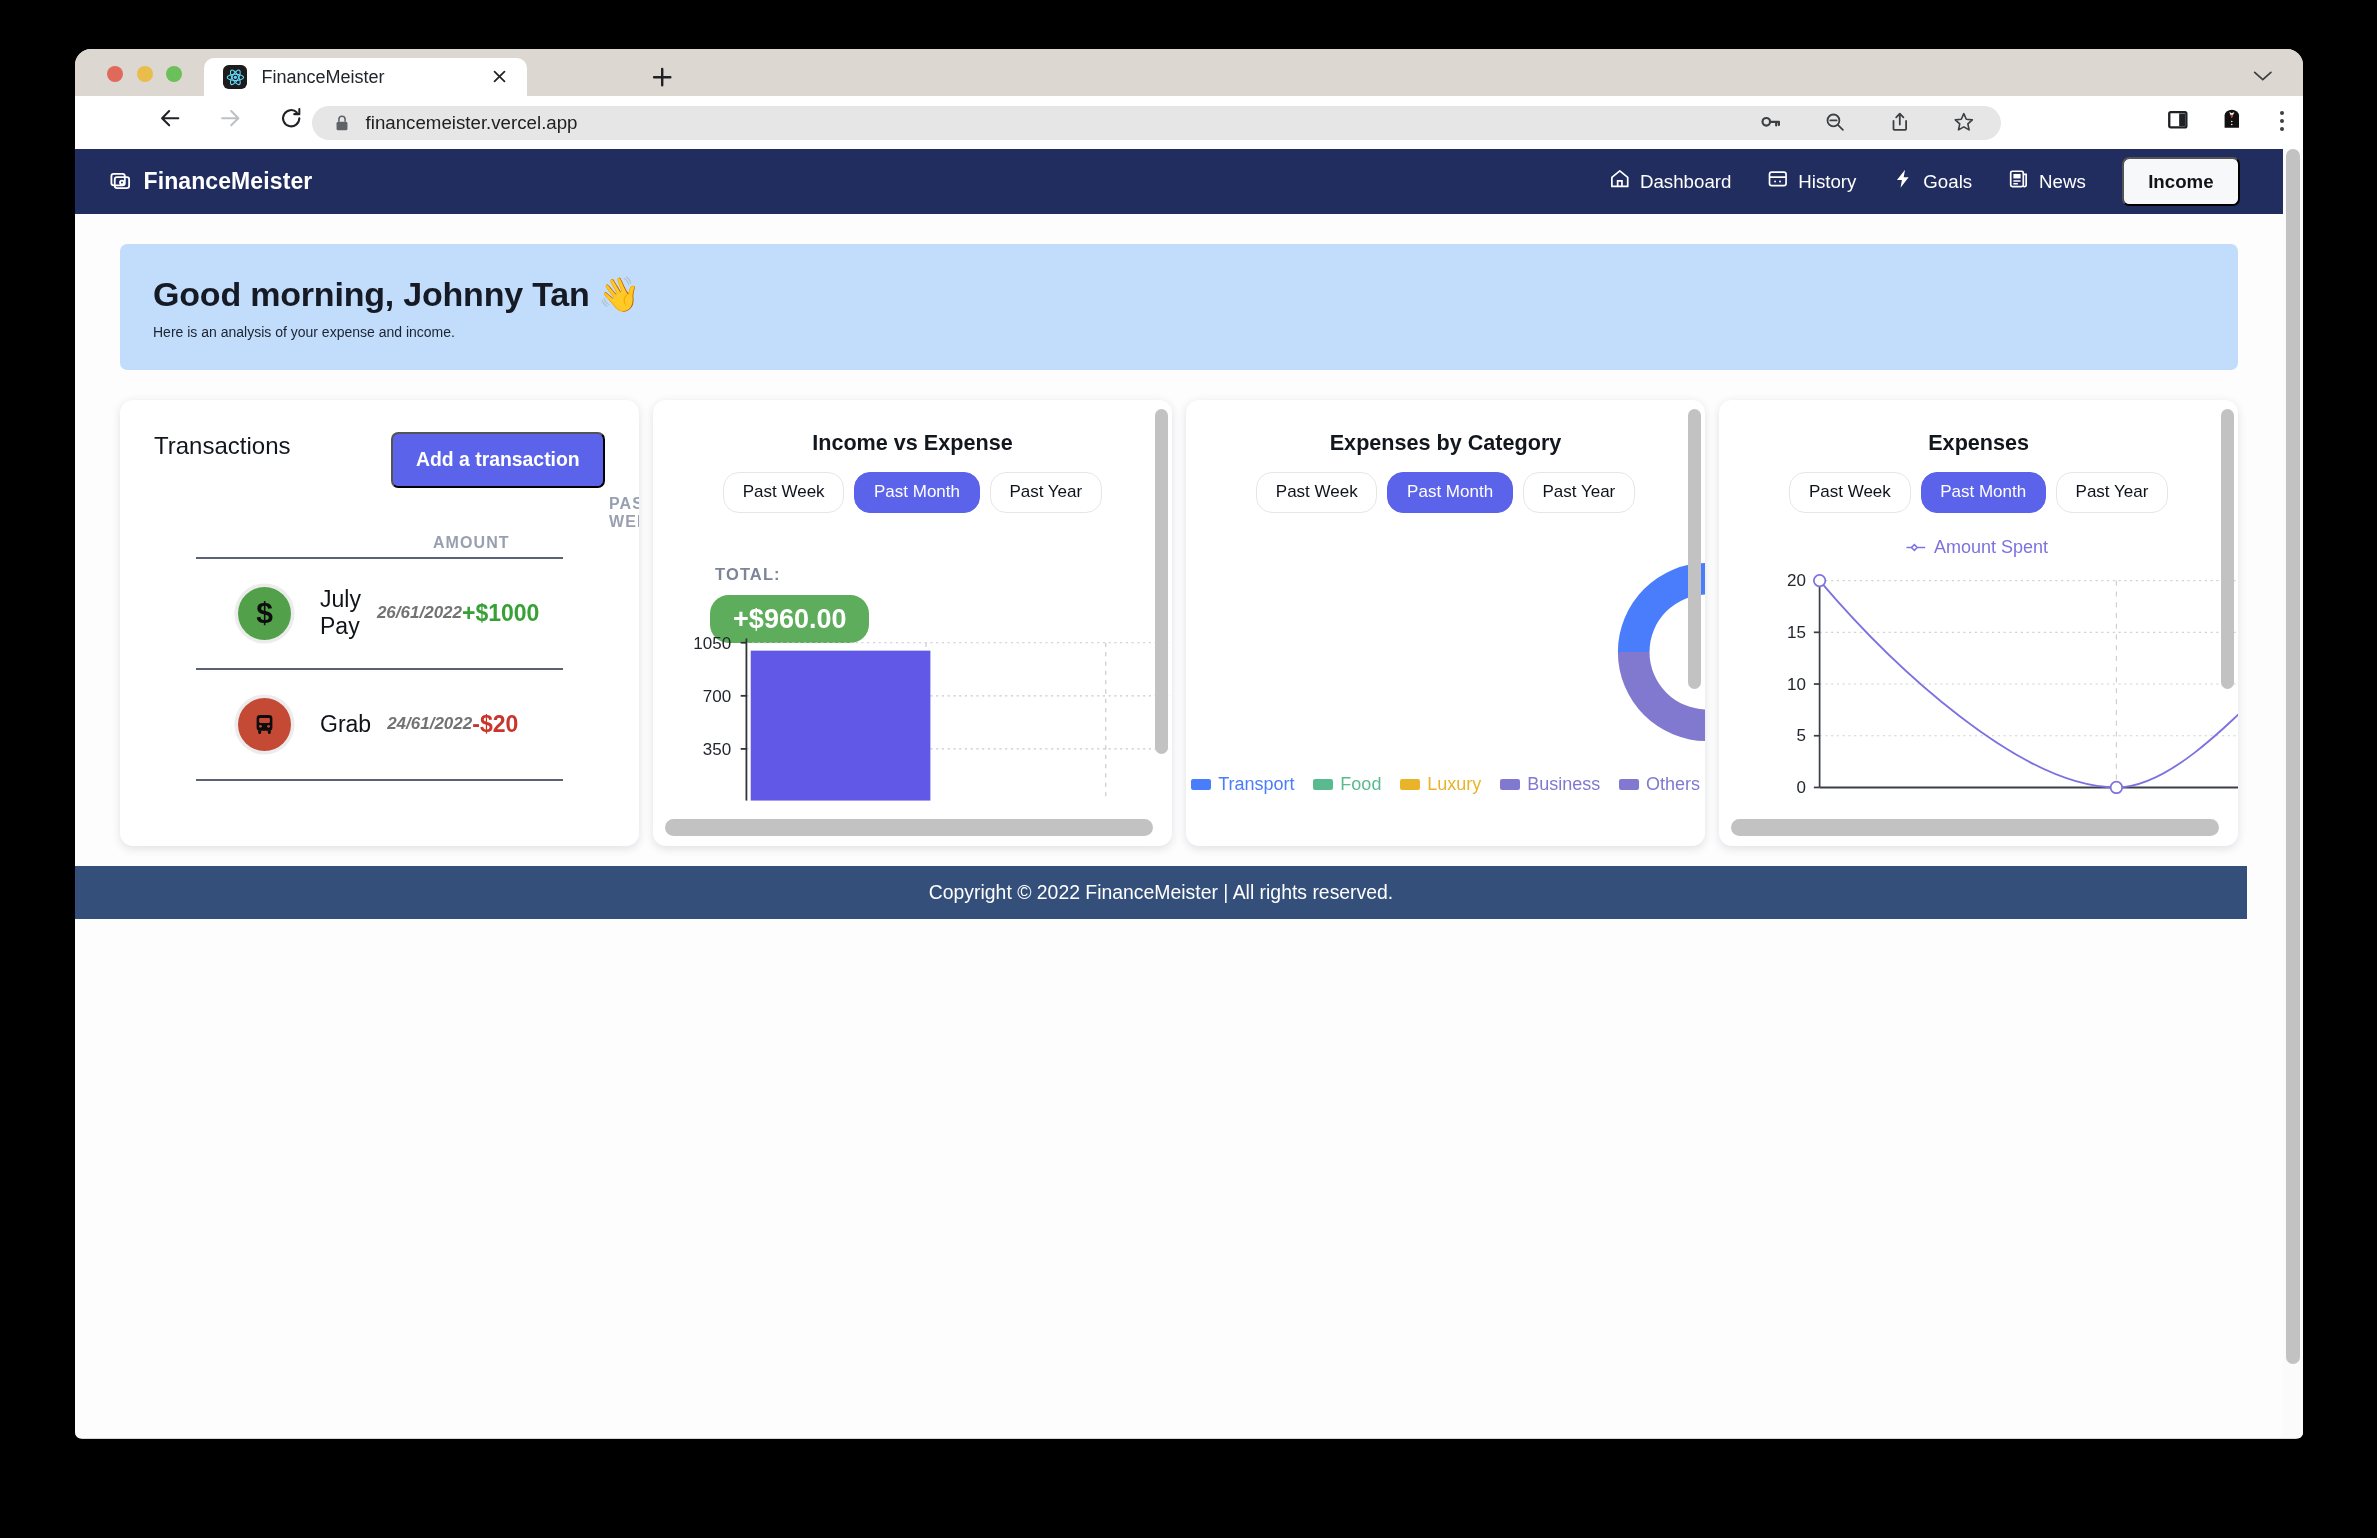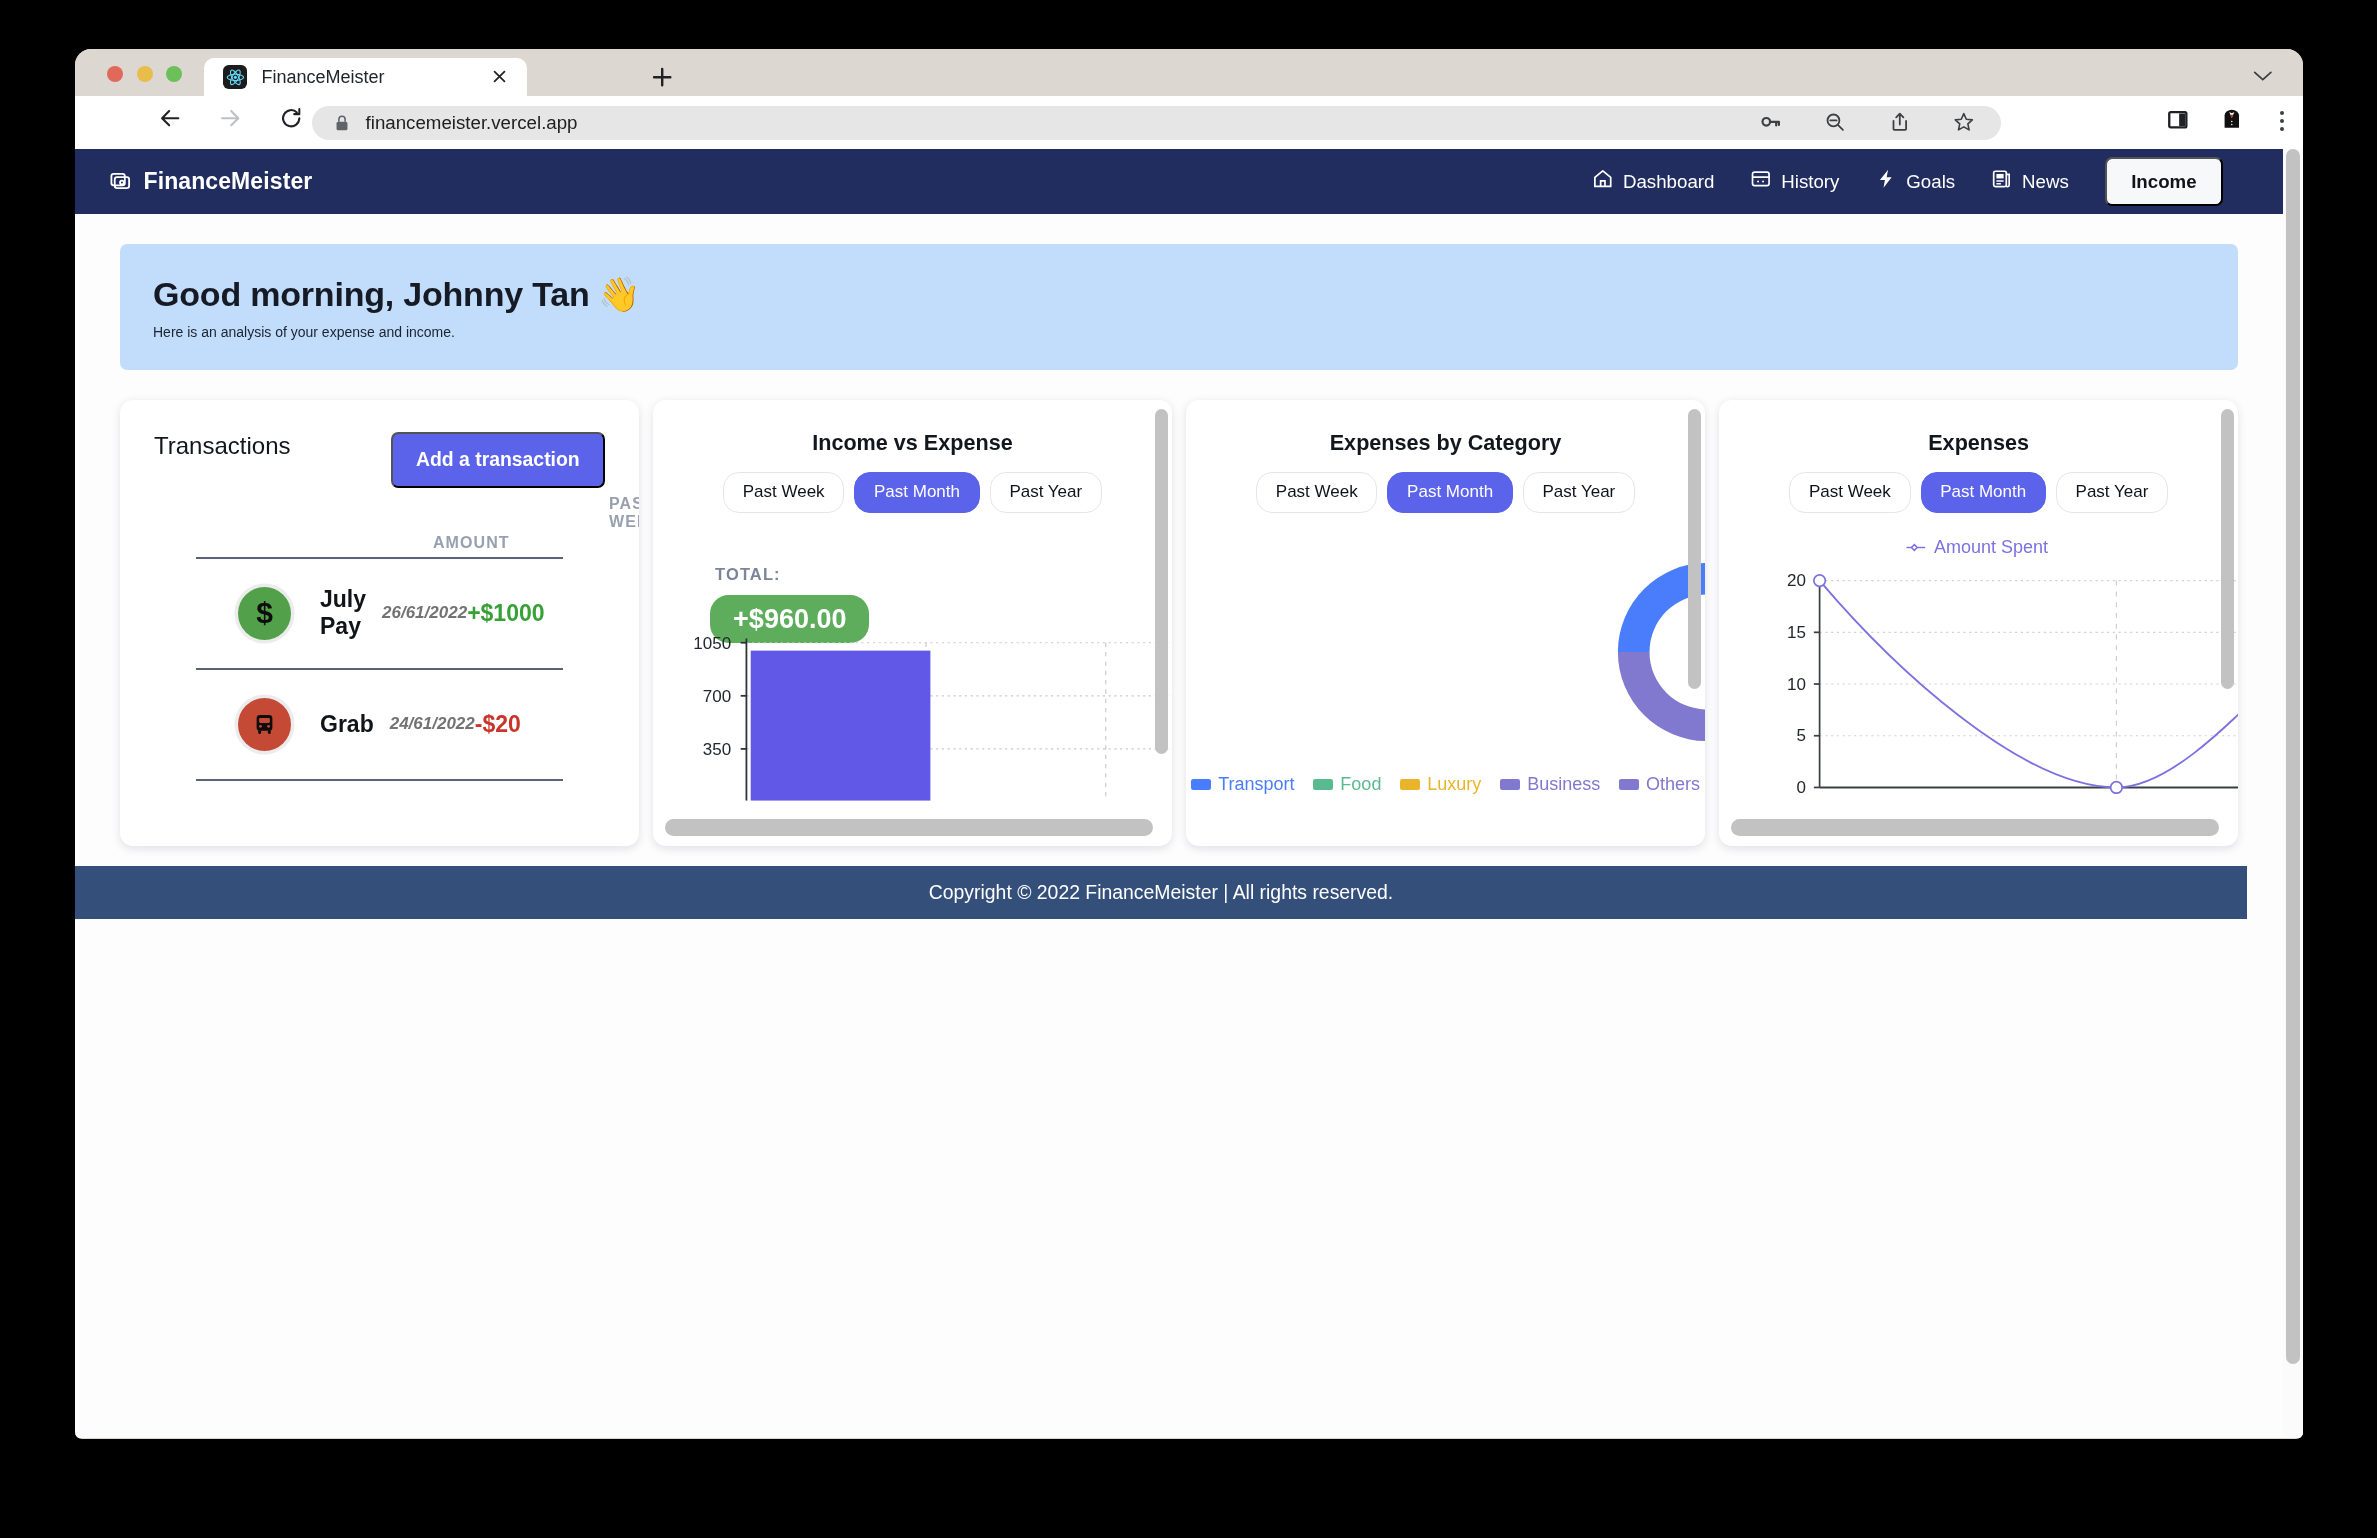--- a/index.html
+++ b/index.html
@@ -49,21 +49,21 @@
   .viewport{position:relative;height:1289px;background:#fdfdfd;overflow:hidden;}
   .pagescroll{position:absolute;right:0;top:0;width:20px;height:1289px;background:#fbfbfb;}
   .pagescroll .thumb{position:absolute;left:2.9px;top:0;width:14.4px;height:1215px;background:#c2c2c2;border-radius:7.2px;}
 
   .appnav{
     position:relative;height:65px;background:#212c5f;display:flex;align-items:center;
     padding:0 0 0 34px;box-sizing:border-box;width:2208px;
   }
   .brand{display:flex;align-items:center;gap:11.5px;}
   .brand-name{color:#fff;font-size:23px;font-weight:bold;letter-spacing:0.1px;}
-  .navlinks{margin-left:auto;display:flex;align-items:center;gap:36px;padding-right:60px;}
+  .navlinks{margin-left:auto;display:flex;align-items:center;gap:36px;padding-right:43px;}
   .navlink{display:flex;align-items:center;gap:9.3px;color:#fff;font-size:18.7px;}
   .navlink svg{width:21.6px;height:21.6px;}
   .logout{
     background:#f7f8fa;color:#101418;font-size:18.7px;font-weight:bold;
     padding:11.5px 24.4px;border-radius:7.2px;
   }
 
   .content{padding:0 0 0 0;width:2208px;box-sizing:border-box;}
   .banner{
     margin:30px 45px 0 45px;background:#c2dcfb;border-radius:7.2px;
@@ -86,21 +86,21 @@
   }
   .tx-cols{position:relative;height:69px;margin:0 42px 0 42px;}
   .col-week{position:absolute;left:413px;top:7.2px;font-size:16px;letter-spacing:1.1px;color:#98a0b0;font-weight:bold;}
   .col-amt{position:absolute;right:53px;top:46px;font-size:16px;letter-spacing:1.1px;color:#98a0b0;font-weight:bold;}
   .tx-list{margin:0 42px 0 42px;border-top:2.2px solid #5b6276;}
   .tx-row{display:flex;align-items:center;height:109px;border-bottom:2.2px solid #5b6276;}
   .tx-ic{width:53px;height:53px;border-radius:50%;display:flex;align-items:center;justify-content:center;
     margin-left:42px;flex:0 0 auto;box-shadow:0 0 0 3.6px #ececec;}
   .tx-ic.green{background:#52a04a;} .tx-ic.red{background:#c44a36;}
   .tx-ic .money{color:#0d0d0d;font-size:30px;font-weight:bold;line-height:1;}
-  .tx-name{margin-left:29px;font-size:23px;font-weight:bold;color:#101419;}
+  .tx-name{margin-left:29px;font-size:23px;font-weight:normal;color:#101419;}
   .tx-date{margin-left:16px;font-size:17px;color:#737373;font-weight:bold;font-style:italic;}
   .tx-amt{margin-left:auto;margin-right:53px;font-size:23px;font-weight:bold;}
   .tx-amt.pos{color:#37a037;} .tx-amt.neg{color:#c9352b;}
 
   .card-chart{height:446px;box-sizing:border-box;position:relative;}
   .chart-title{text-align:center;font-size:21.6px;font-weight:bold;color:#12161d;padding-top:30px;}
   .pills{display:flex;justify-content:center;gap:10px;margin-top:16px;}
   .pill{
     border:1.4px solid #e6e6e6;border-radius:16px;background:#fff;color:#0f131a;
     font-size:17px;padding:9.3px 18.7px;

